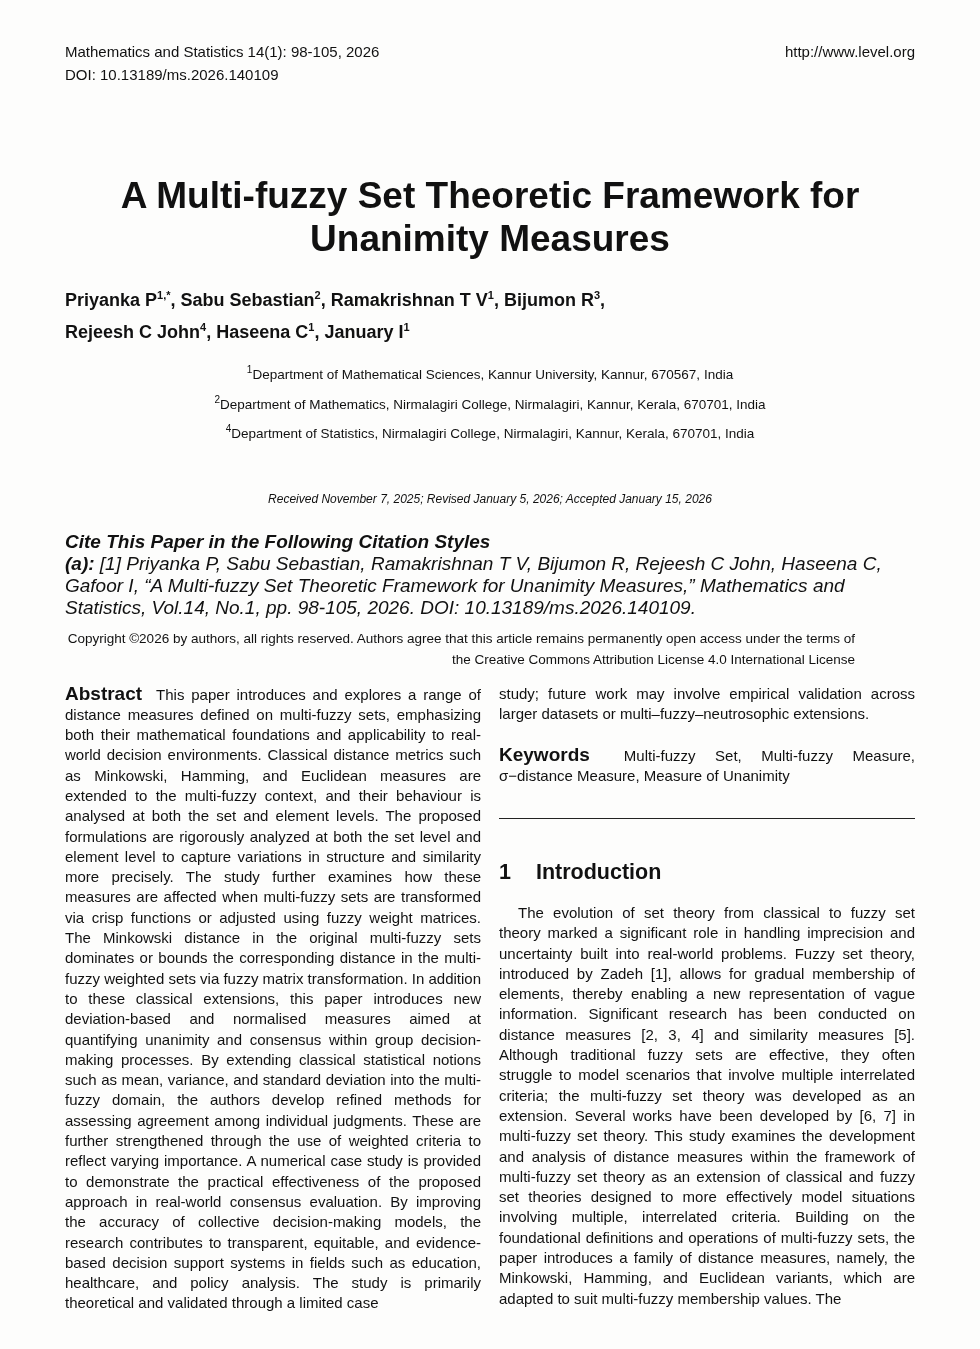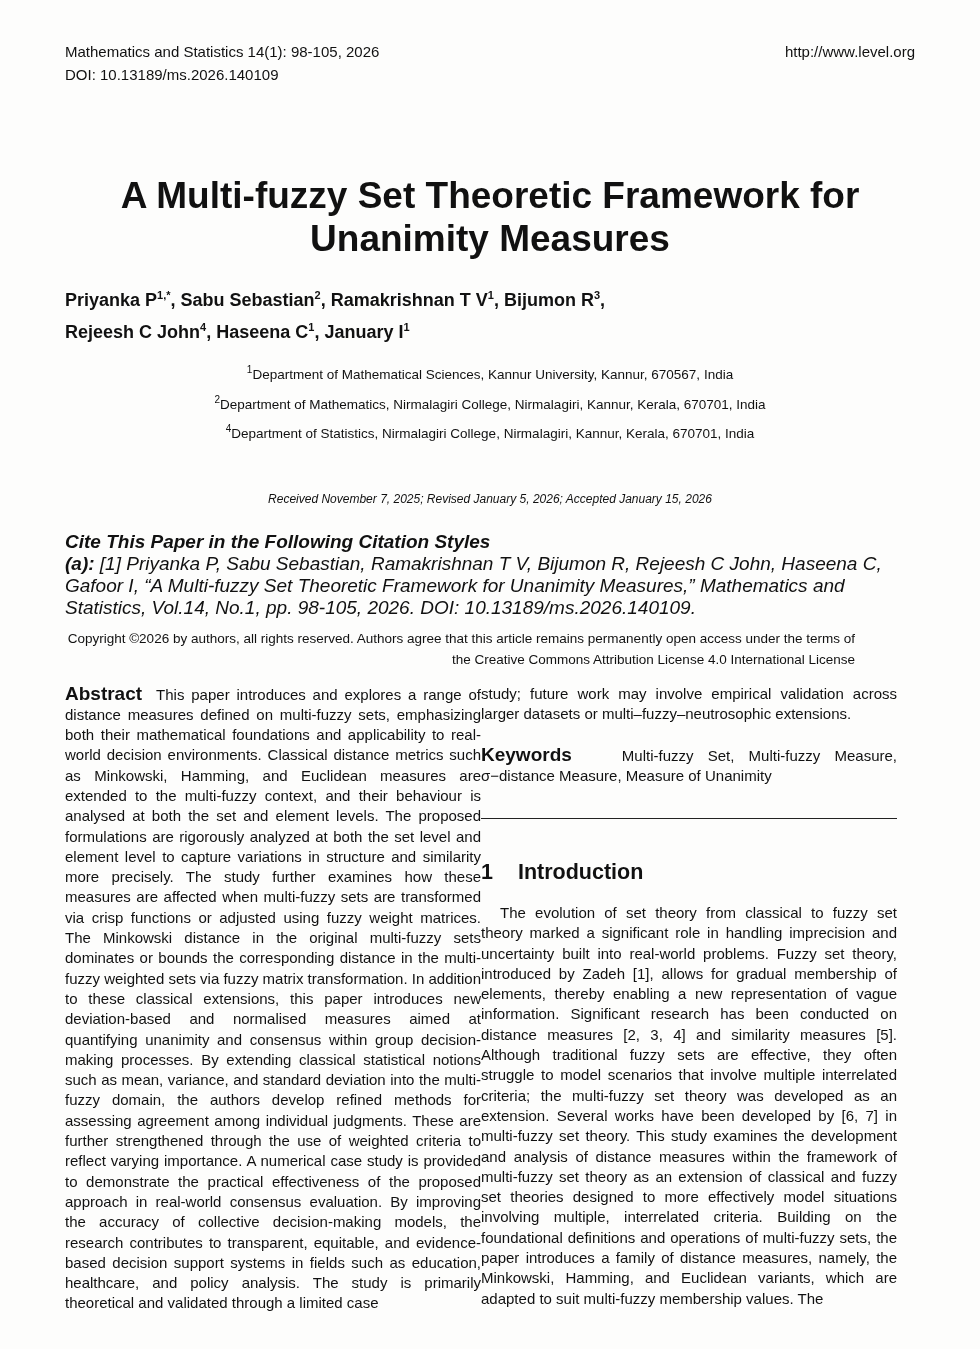--- a/index.html
+++ b/index.html
@@ -69,36 +69,37 @@
     margin-top: 9px;
     font-size: 13.5px;
     line-height: 21px;
     max-width: 790px;
     text-align: right;
   }
   
   .columns {
     margin-top: 14px;
     display: flex;
+    gap: 18px;
   }
   .col {
     width: 416px;
     font-size: 15px;
     line-height: 20.3px;
     text-align: justify;
   }
   .lead-label {
     font-size: 19px;
     font-weight: bold;
     margin-right: 14px;
   }
   .kw-label {
     font-size: 19px;
     font-weight: bold;
-    margin-right: 50px;
+    margin-right: 34px;
   }
   .keywords-para { margin-top: 21px; }
   .divider {
     border: none;
     border-top: 1.4px solid #222;
     margin-top: 31px;
   }
   .section-heading {
     margin-top: 43px;
     font-size: 21.5px;

